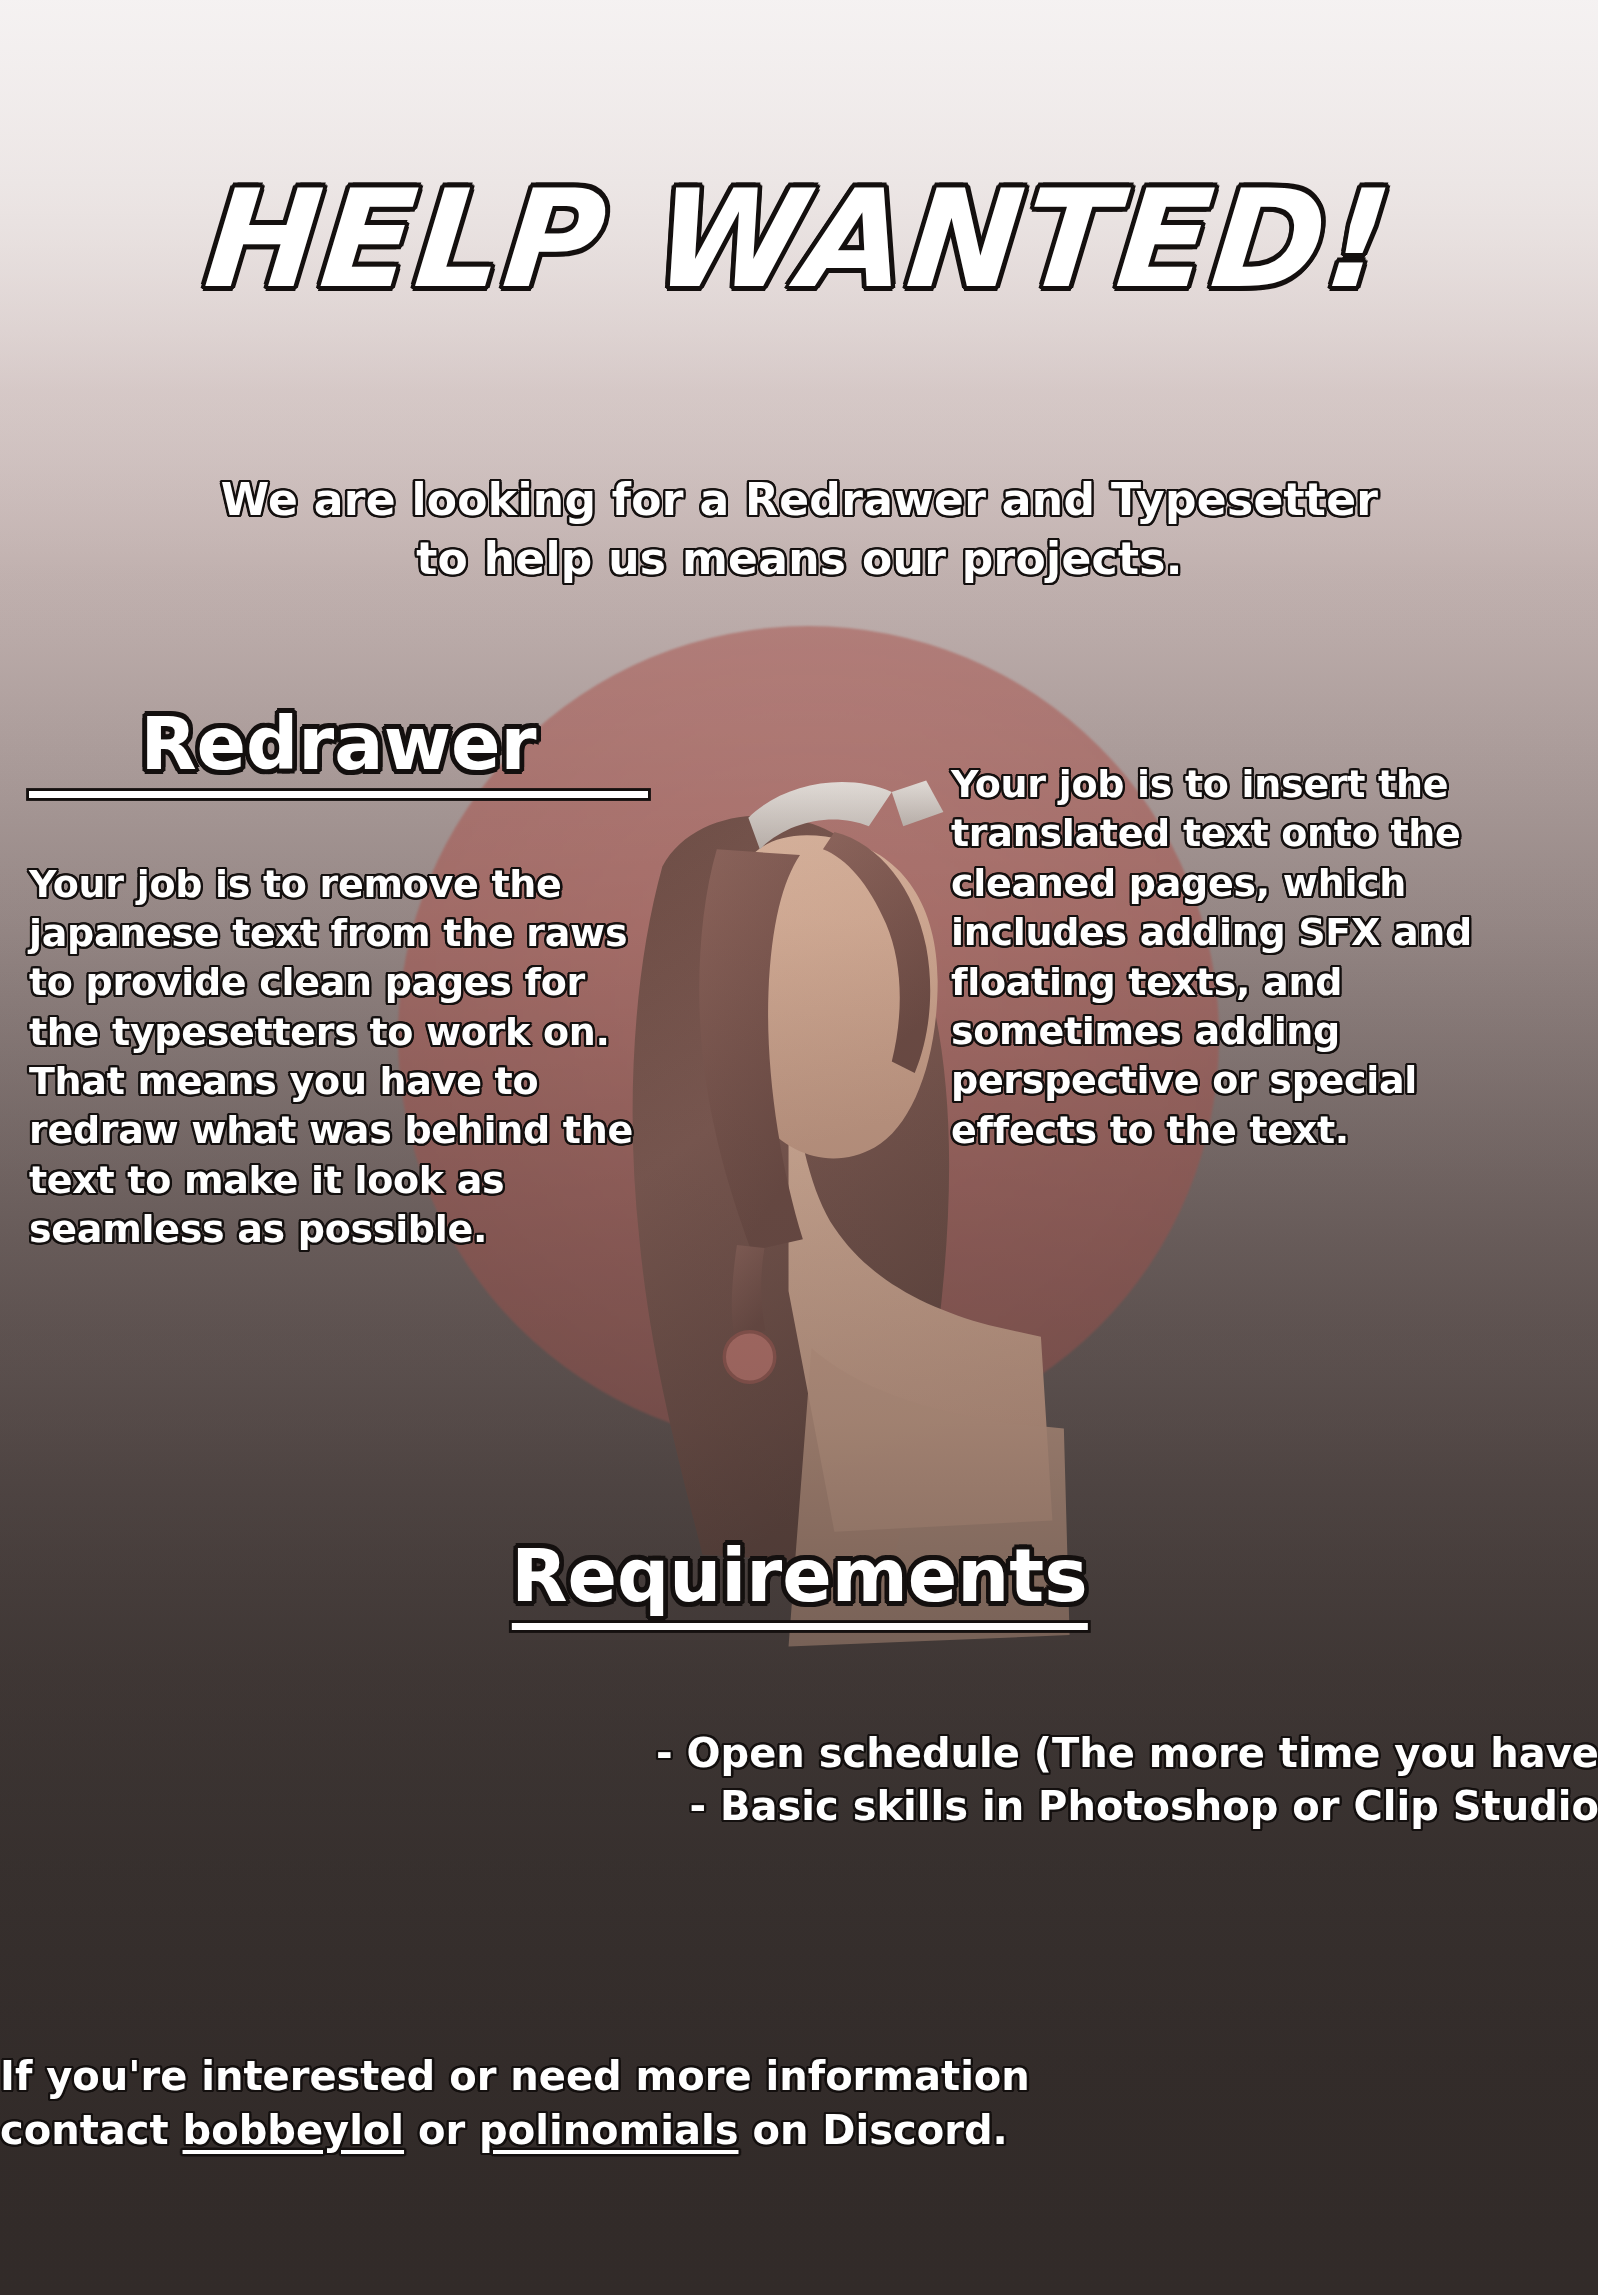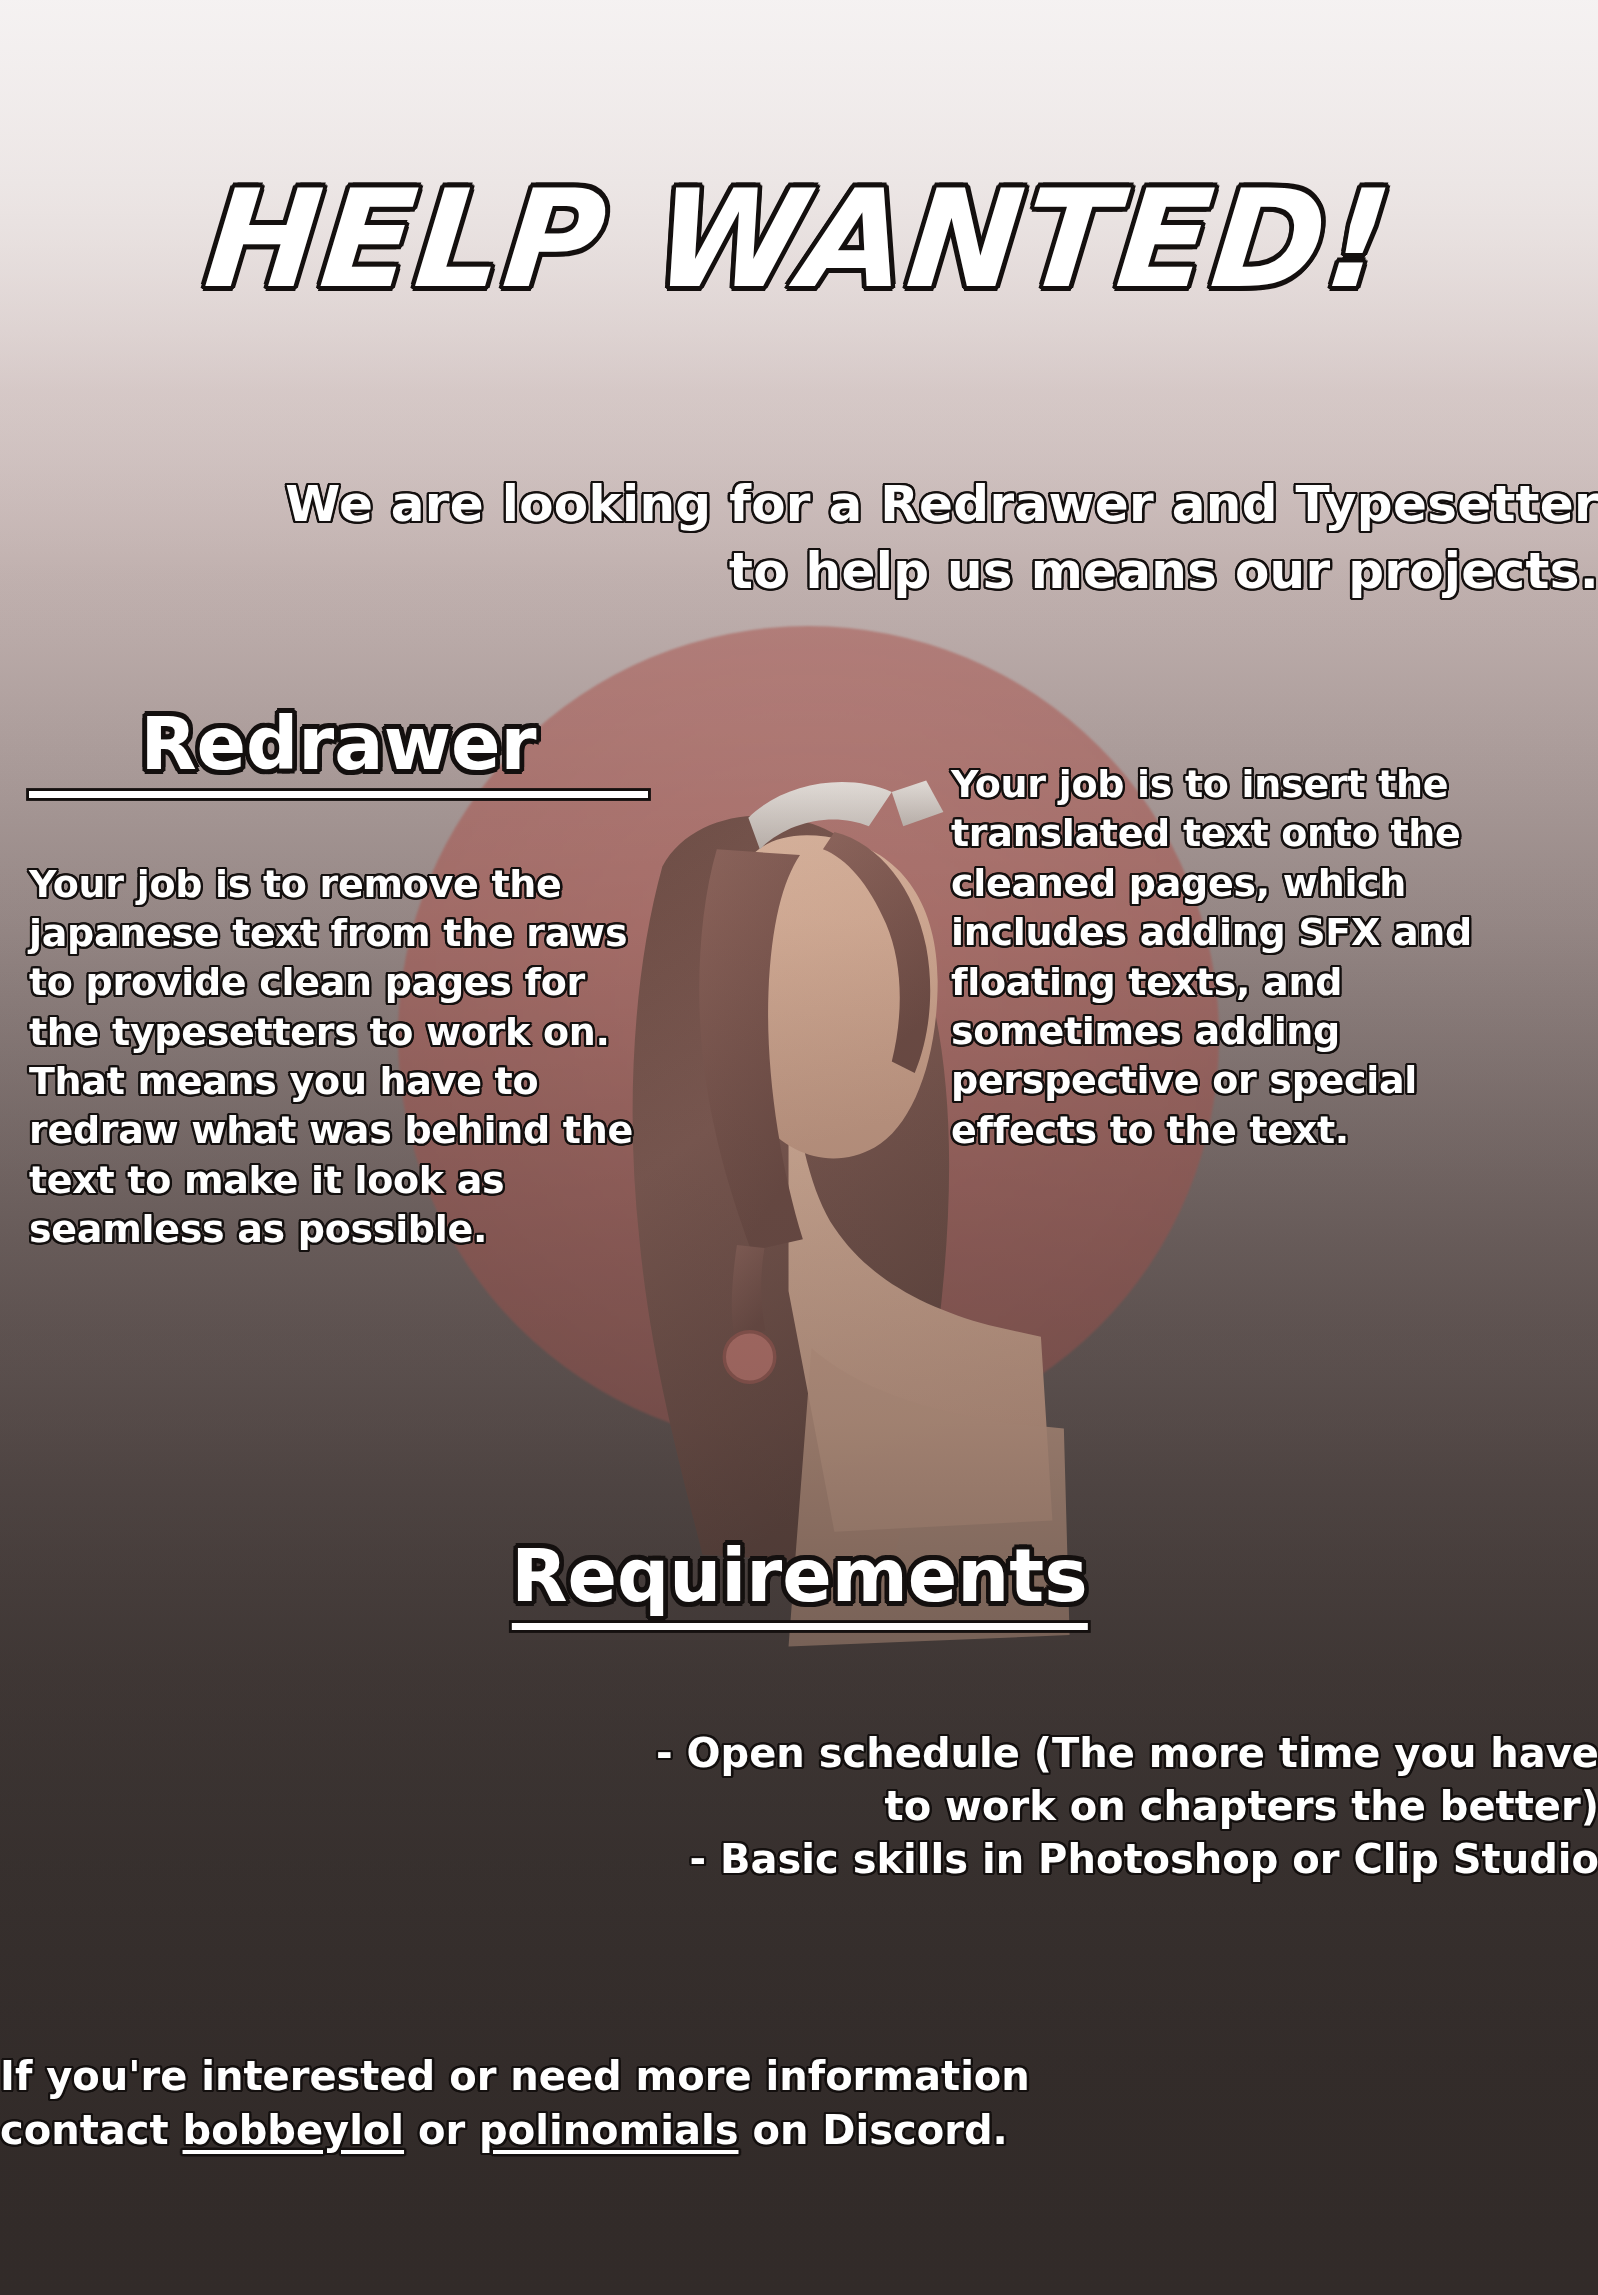--- a/index.html
+++ b/index.html
@@ -109,22 +109,22 @@
     transform: skewX(-6deg);
     z-index: 5;
   }
 
   
   #intro {
     position: absolute;
     top: 471px;
     left: 0;
     width: 100%;
-    text-align: right;
-    font-size: 50px;
+    text-align: center;
+    font-size: 44px;
     font-weight: bold;
     line-height: 1.33;
     letter-spacing: 0.3px;
     z-index: 5;
   }
 
   
   .columns {
     position: absolute;
     top: 706px;
@@ -289,21 +289,20 @@
 
   </div>
 
   <div id="requirements-title" class="outline-text">
     <span>Requirements</span>
     <span class="underline"></span>
   </div>
 
   <div id="requirements-list">
     <div class="outline-thin">- Open schedule (The more time you have</div>
-    <div class="outline-thin">to work on chapters the better)</div>
     <div class="outline-thin">- Basic skills in Photoshop or Clip Studio</div>
   </div>
 
   <div id="contact">
     <div class="outline-thin">If you're interested or need more information</div>
     <div class="outline-thin"><span>contact </span><u>bobbeylol</u><span> or </span><u>polinomials</u><span> on Discord.</span></div>
   </div>
 
 </div>
 

